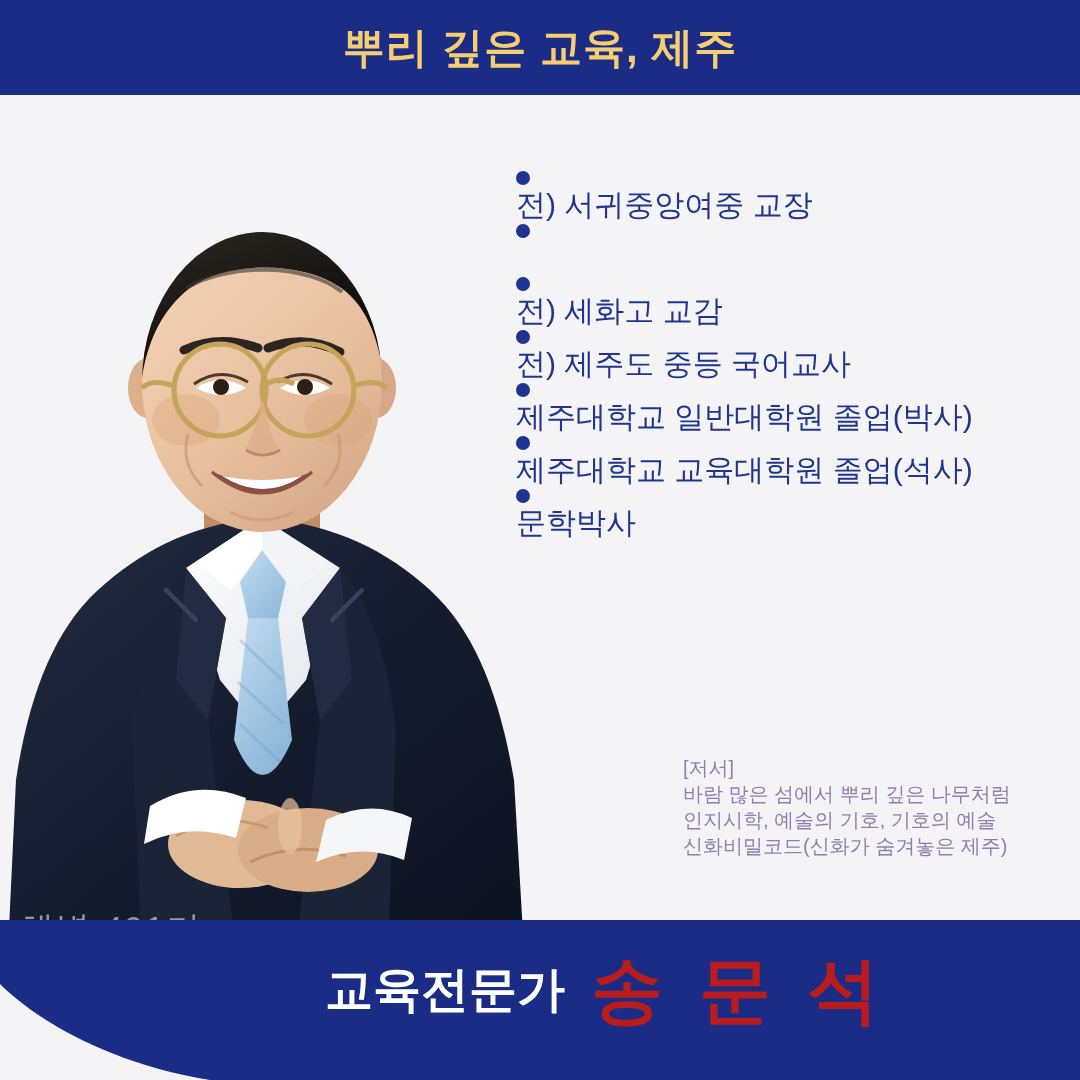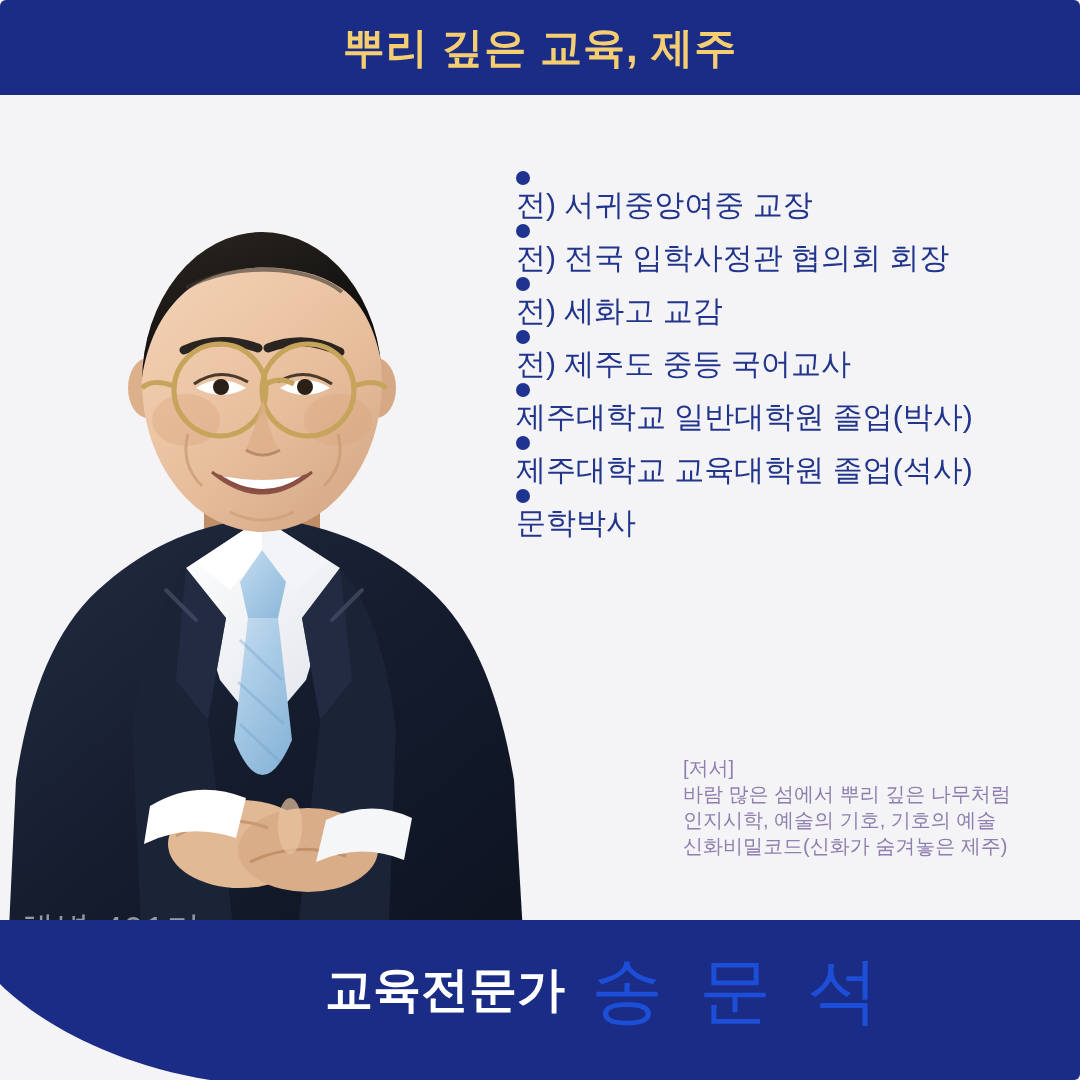--- a/index.html
+++ b/index.html
@@ -10,21 +10,20 @@
     background:#f4f4f6;
     font-family:"Liberation Sans", "DejaVu Sans", sans-serif;
     overflow:hidden;
   }
 
   #poster {
     position:relative;
     width:1080px; height:1080px;
     background:#f4f4f6;
     overflow:hidden;
-    border-radius:6px;
   }
 
   
   .header-bar {
     position:absolute; left:0; top:0;
     width:1080px; height:95px;
     background:#1a2c85;
     display:flex; align-items:center; justify-content:center;
   }
   .header-title {
@@ -115,23 +114,23 @@
     gap:26px;
   }
   .banner-role {
     color:#ffffff;
     font-size:48px;
     font-weight:bold;
     line-height:1;
     white-space:nowrap;
   }
   .banner-name {
-    color:#1d4ed8;
+    color:#b91c1c;
     font-size:72px;
-    font-weight:normal;
+    font-weight:bold;
     line-height:1;
     letter-spacing:8px;
     white-space:nowrap;
   }
 </style>
 </head>
 <body>
 
 <div id="poster">
 
@@ -269,21 +268,20 @@
     <div class="watermark">해병 491기</div>
   </div>
 
   <ul class="cred-list">
     <li class="cred-item">
       <span class="cred-dot"></span>
       <span class="cred-text">전) 서귀중앙여중 교장</span>
     </li>
     <li class="cred-item">
       <span class="cred-dot"></span>
-      <span class="cred-text">전) 전국 입학사정관 협의회 회장</span>
     </li>
     <li class="cred-item">
       <span class="cred-dot"></span>
       <span class="cred-text">전) 세화고 교감</span>
     </li>
     <li class="cred-item">
       <span class="cred-dot"></span>
       <span class="cred-text">전) 제주도 중등 국어교사</span>
     </li>
     <li class="cred-item">

